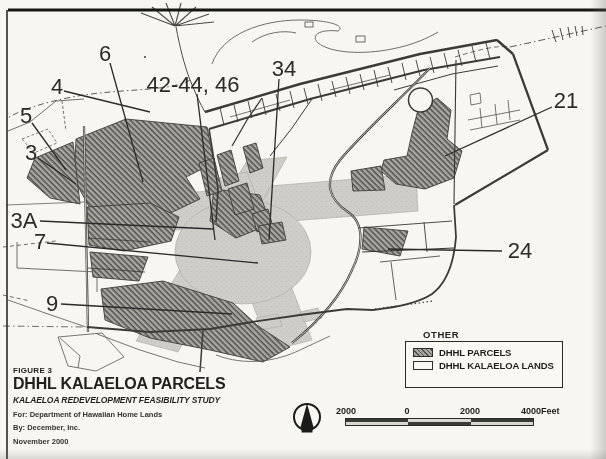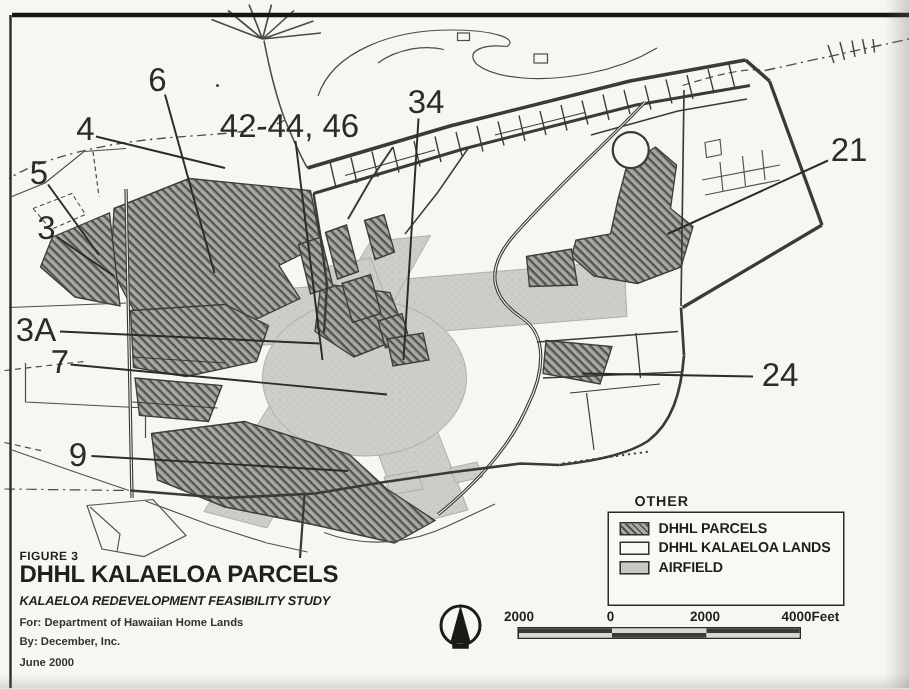--- a/index.html
+++ b/index.html
@@ -18,21 +18,21 @@
   
   .title-block{position:absolute;left:13px;top:367px;color:#1f1f1e;line-height:1.05;}
   .tb-fig{font-size:8px;font-weight:bold;letter-spacing:.3px;}
   .tb-title{font-size:16px;font-weight:bold;letter-spacing:-.2px;margin-top:1px;}
   .tb-sub{font-size:8.5px;font-weight:bold;letter-spacing:-.1px;margin-top:2.5px;font-style:italic;}
   .tb-small{font-size:7.5px;font-weight:bold;color:#33332f;margin-top:6px;}
 
   
   .legend-title{position:absolute;left:423px;top:329px;font-size:9.5px;font-weight:bold;letter-spacing:.6px;color:#222220;}
   .legend-box{
-    position:absolute;left:405px;top:341px;width:158px;height:63px;
+    position:absolute;left:405px;top:341px;width:158px;height:47px;
     border:1.4px solid #2b2b2a;background:rgba(248,247,243,.92);
     box-sizing:border-box;padding:4px 0 0 7px;
   }
   .lg-row{display:flex;align-items:center;height:13px;}
   .sw{width:20px;height:9px;border:1px solid #2f2f2d;box-sizing:border-box;flex:0 0 auto;}
   .sw-hatch{background:repeating-linear-gradient(45deg,#55534d 0 1.2px,#aaa8a2 1.2px 3.2px);}
   .sw-white{background:#f9f8f4;}
   .sw-gray{background:#c9c8c2;}
   .lg-label{margin-left:6px;font-size:9.5px;font-weight:bold;letter-spacing:-.1px;color:#1e1e1c;white-space:nowrap;}
 
@@ -188,36 +188,32 @@
         <text x="520" y="250" class="parcel-label" dominant-baseline="central">24</text>
       </g>
   </svg>
 
   <div class="title-block">
     <div class="tb-fig">FIGURE 3</div>
     <div class="tb-title">DHHL KALAELOA PARCELS</div>
     <div class="tb-sub">KALAELOA REDEVELOPMENT FEASIBILITY STUDY</div>
     <div class="tb-small">For: Department of Hawaiian Home Lands</div>
     <div class="tb-small">By: December, Inc.</div>
-    <div class="tb-small">June 2000</div>
+    <div class="tb-small">November 2000</div>
   </div>
 
   <div class="legend-title">OTHER</div>
   <div class="legend-box">
     <div class="lg-row">
       <span class="sw sw-hatch"></span>
       <span class="lg-label">DHHL PARCELS</span>
     </div>
     <div class="lg-row">
       <span class="sw sw-white"></span>
       <span class="lg-label">DHHL KALAELOA LANDS</span>
-    </div>
-    <div class="lg-row">
-      <span class="sw sw-gray"></span>
-      <span class="lg-label">AIRFIELD</span>
     </div>
   </div>
 
   <span class="scale-num" style="left:346px">2000</span>
   <span class="scale-num" style="left:407px">0</span>
   <span class="scale-num" style="left:470px">2000</span>
   <span class="scale-num" style="left:531px">4000</span>
   <span class="scale-unit">Feet</span>
   <div class="scalebar">
     <div class="sb-row">

